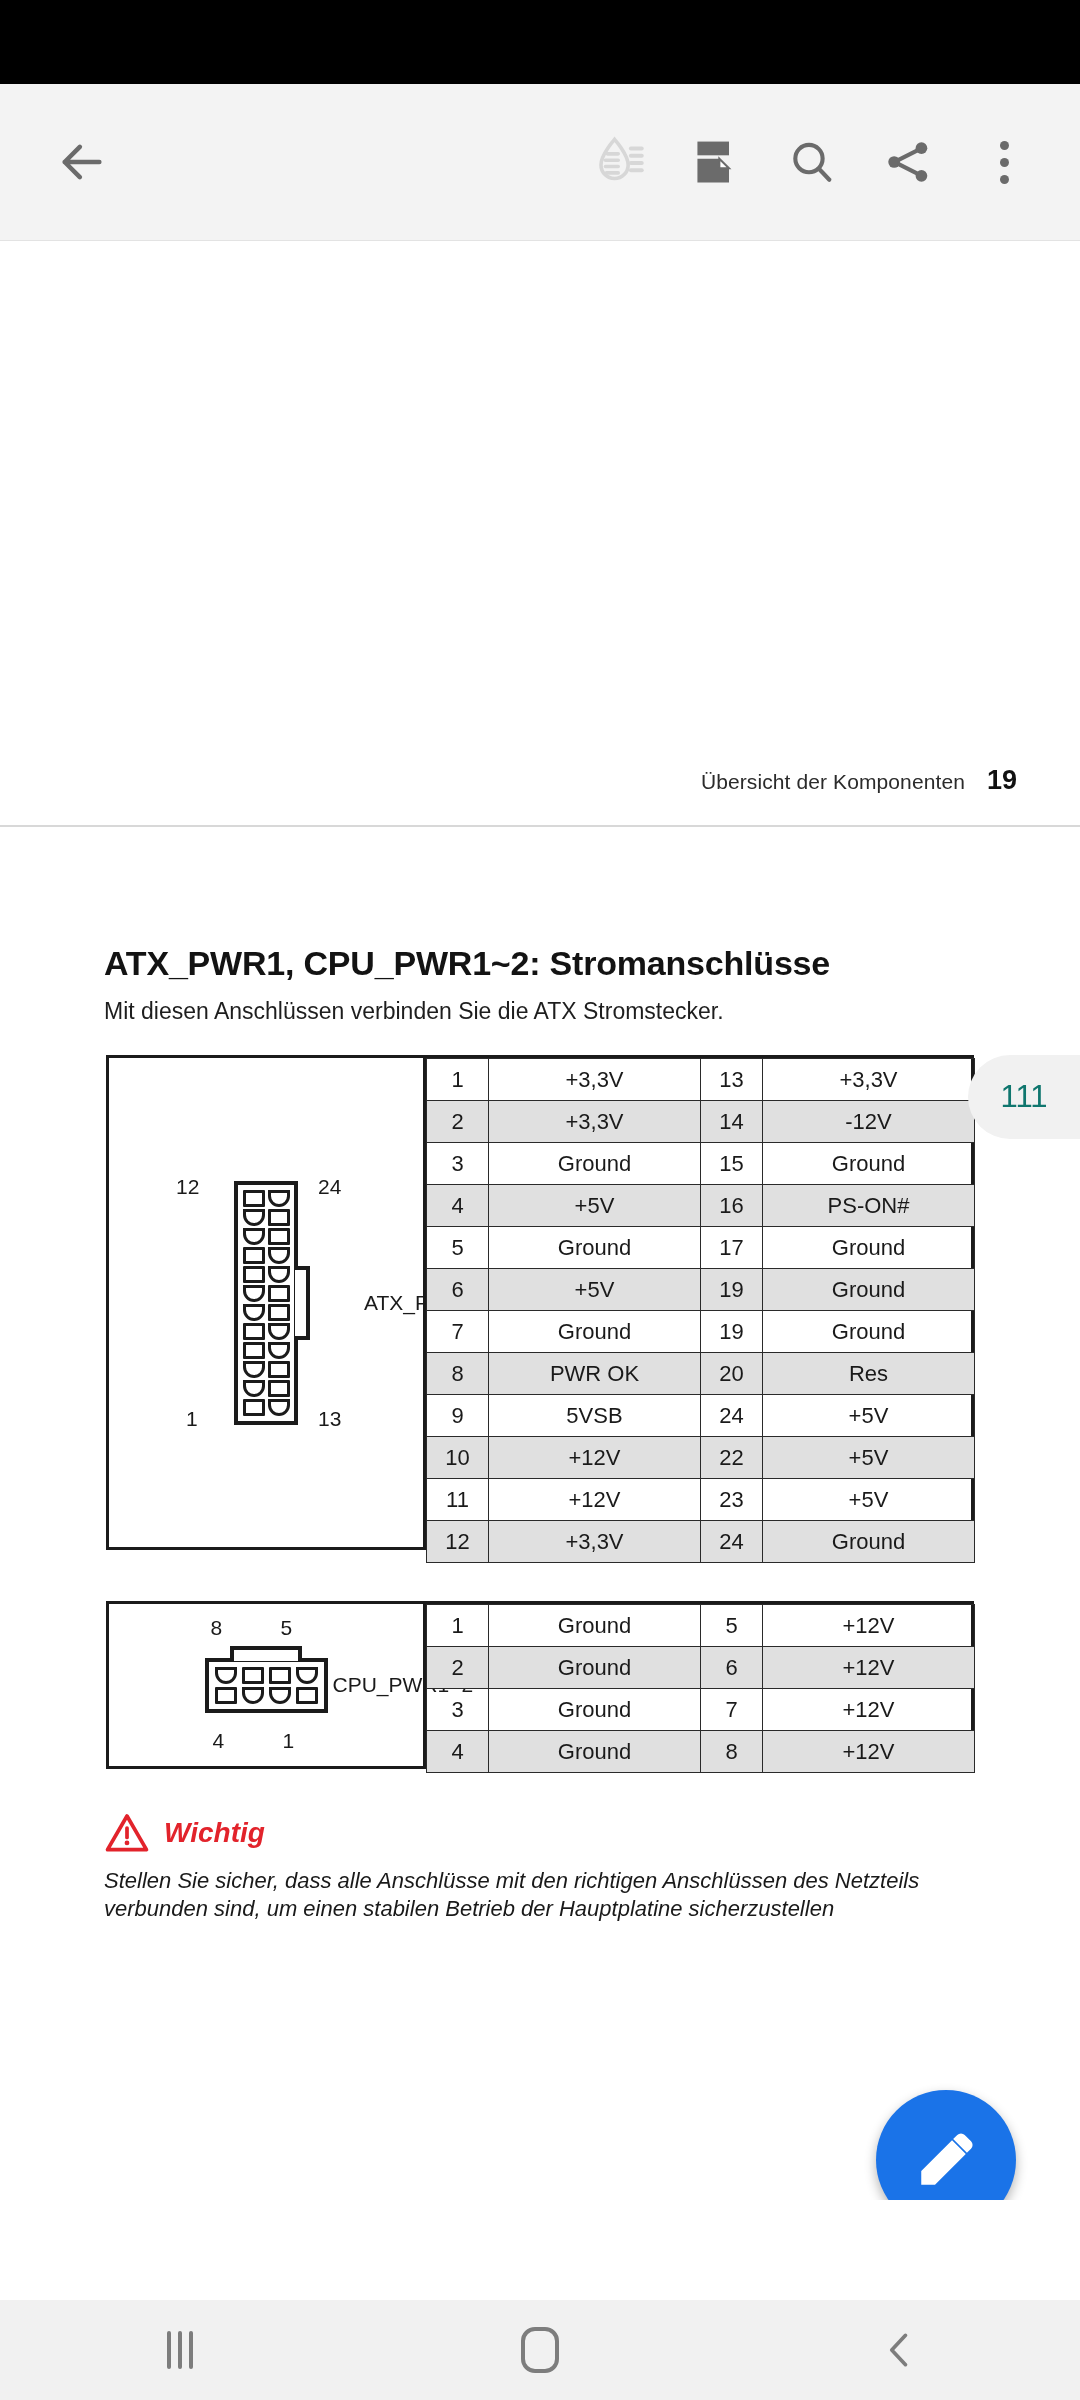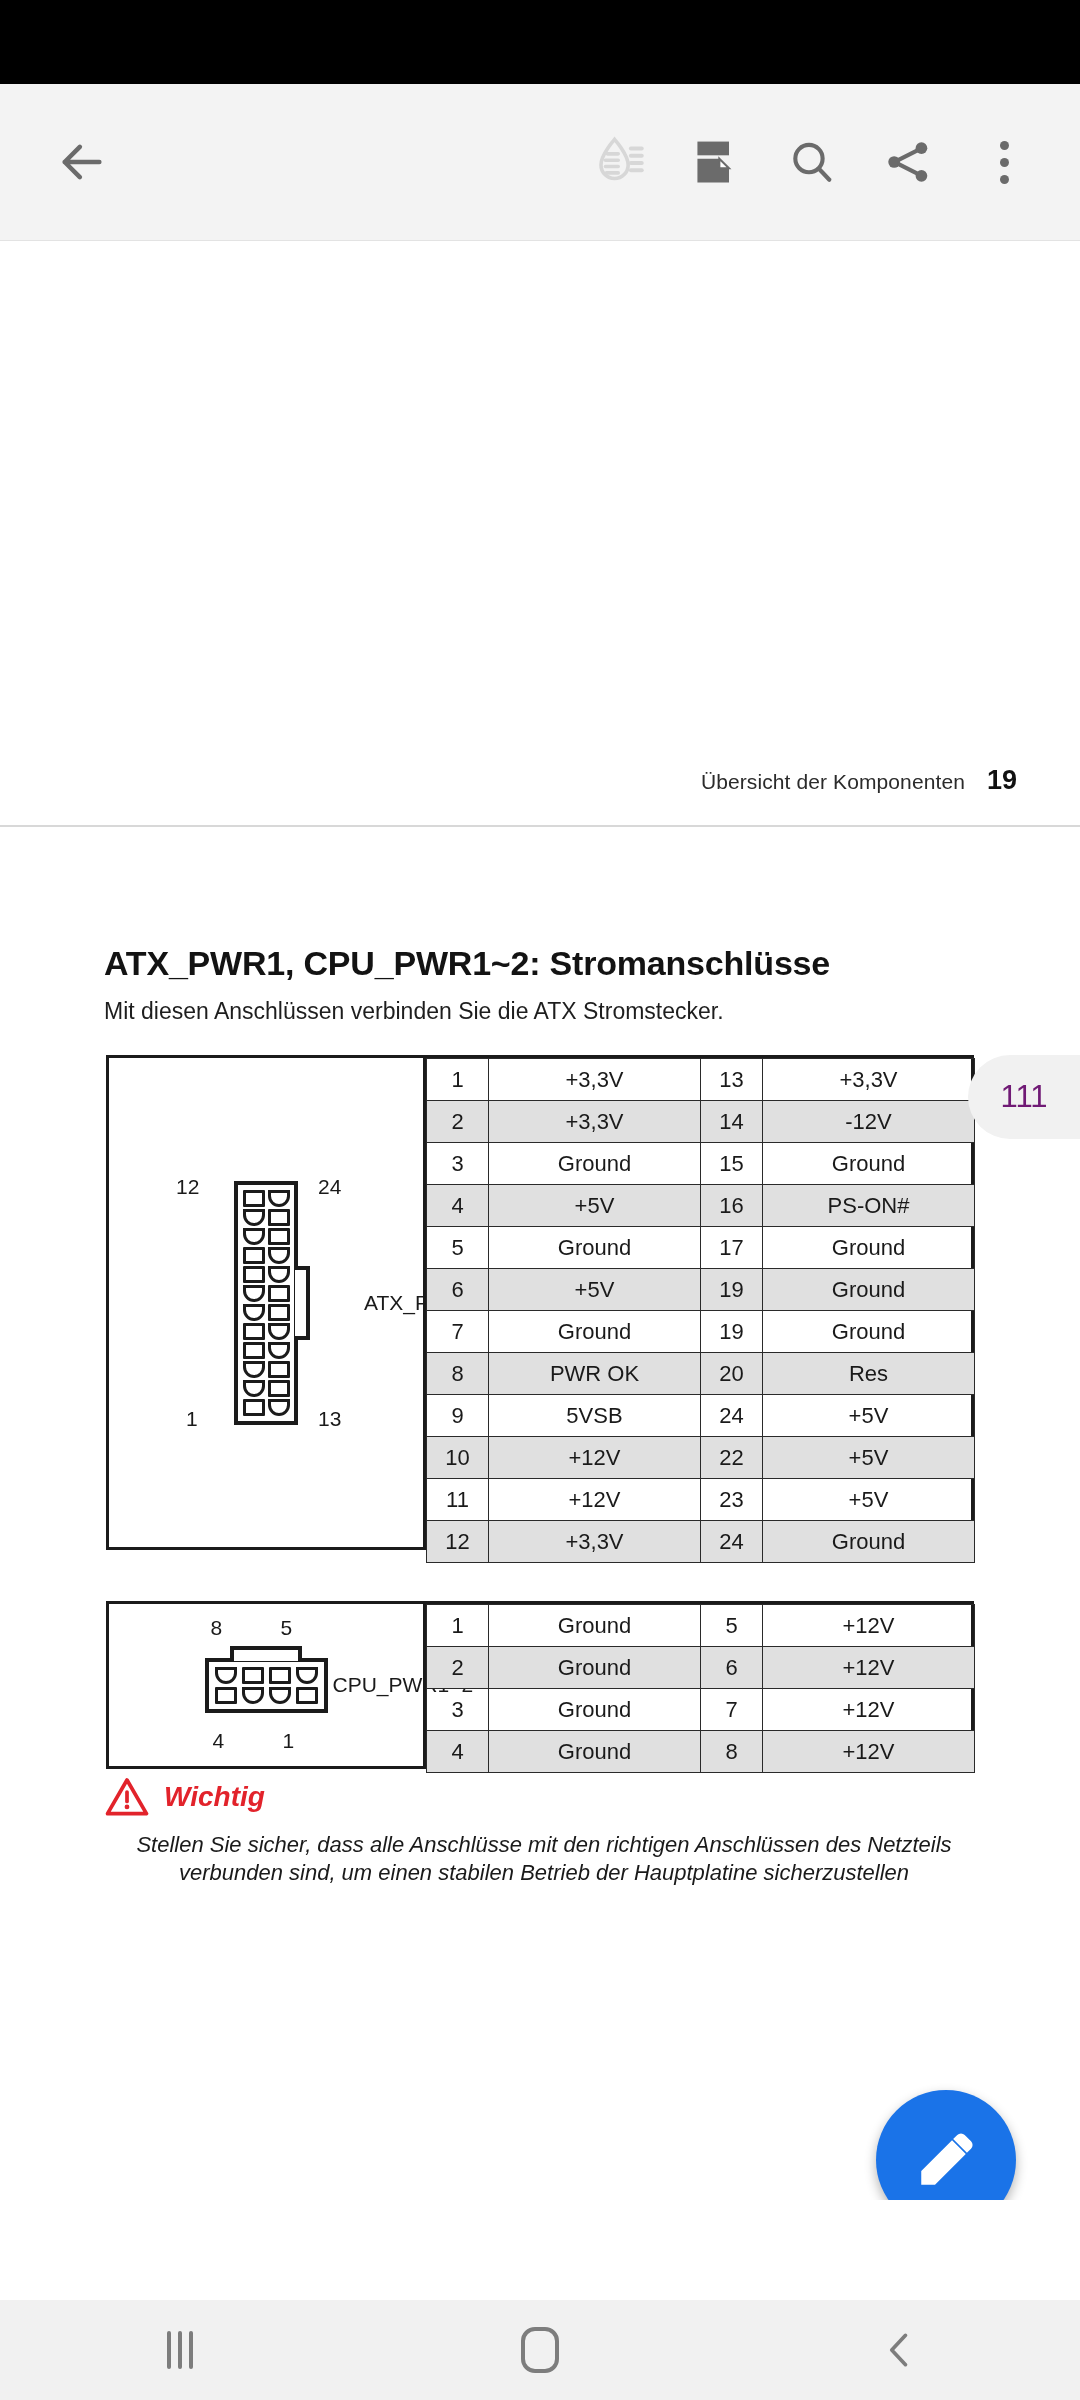--- a/index.html
+++ b/index.html
@@ -109,43 +109,43 @@
     position: relative; border: 4px solid #1b1b1b; background: #fff;
     padding: 5px 6px; display: flex; flex-direction: column; gap: 3px;
   }
   .cpu-row { display: flex; gap: 5px; }
   .cpu-latch {
     position: absolute; left: 50%; transform: translateX(-50%); top: -16px;
     width: 72px; height: 15px; border: 4px solid #1b1b1b; border-bottom: none; background: #fff;
   }
 
   
-  .warn { position: absolute; left: 104px; top: 1534px; }
+  .warn { position: absolute; left: 104px; top: 1570px; }
   .warn-head { display: flex; align-items: center; gap: 14px; }
   .warn-title { font-size: 28px; font-weight: 700; font-style: italic; color: #e2232b; }
   .warn-text {
     margin-top: 12px; font-size: 22px; font-style: italic; color: #1a1a1a;
-    line-height: 1.28; width: 880px; text-align: center;
+    line-height: 1.28; width: 880px;
   }
 
   
   .footer {
     position: absolute; left: 57px; top: 2135px;
     display: flex; align-items: baseline; gap: 28px; white-space: nowrap;
   }
   .footer .ft-num { font-size: 27px; font-weight: 700; color: #111; }
   .footer .ft-text { font-size: 21px; color: #2b2b2b; }
 
   
   .pill {
     position: absolute; right: 0; top: 1055px;
     min-width: 112px; height: 84px; padding: 0 22px;
     background: #f1f1f1; border-radius: 42px 0 0 42px;
     display: flex; align-items: center; justify-content: center;
-    font-size: 31px; color: #701a75;
+    font-size: 31px; color: #0f766e;
   }
 
   
   .fab {
     position: absolute; right: 64px; top: 2090px;
     width: 140px; height: 140px; border-radius: 50%;
     background: #1a73e8;
     box-shadow: 0 5px 12px rgba(0,0,0,.30);
     display: flex; align-items: center; justify-content: center;
   }

